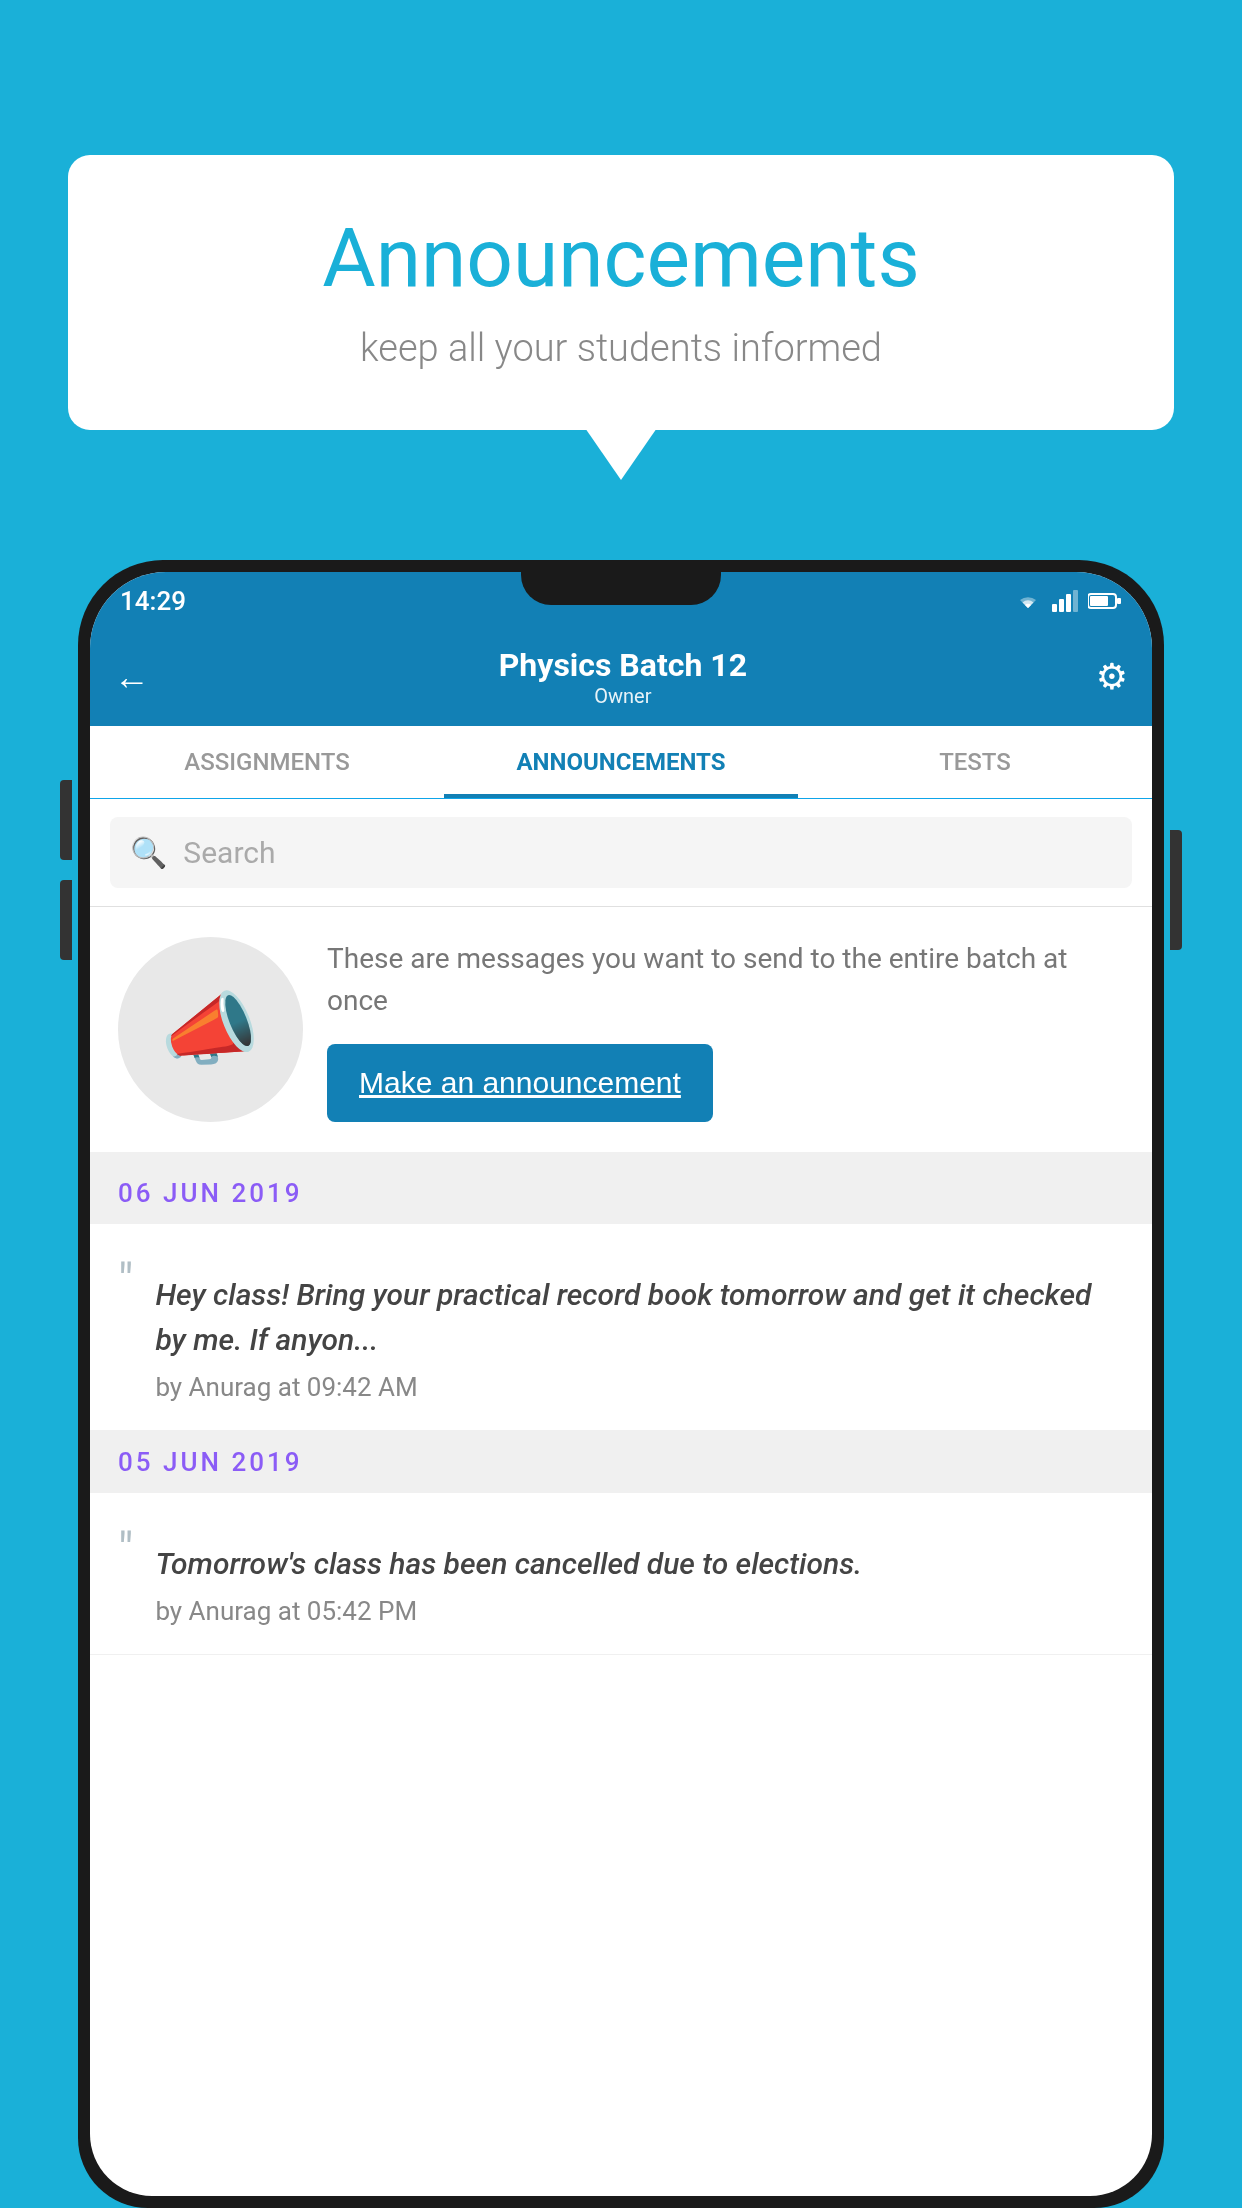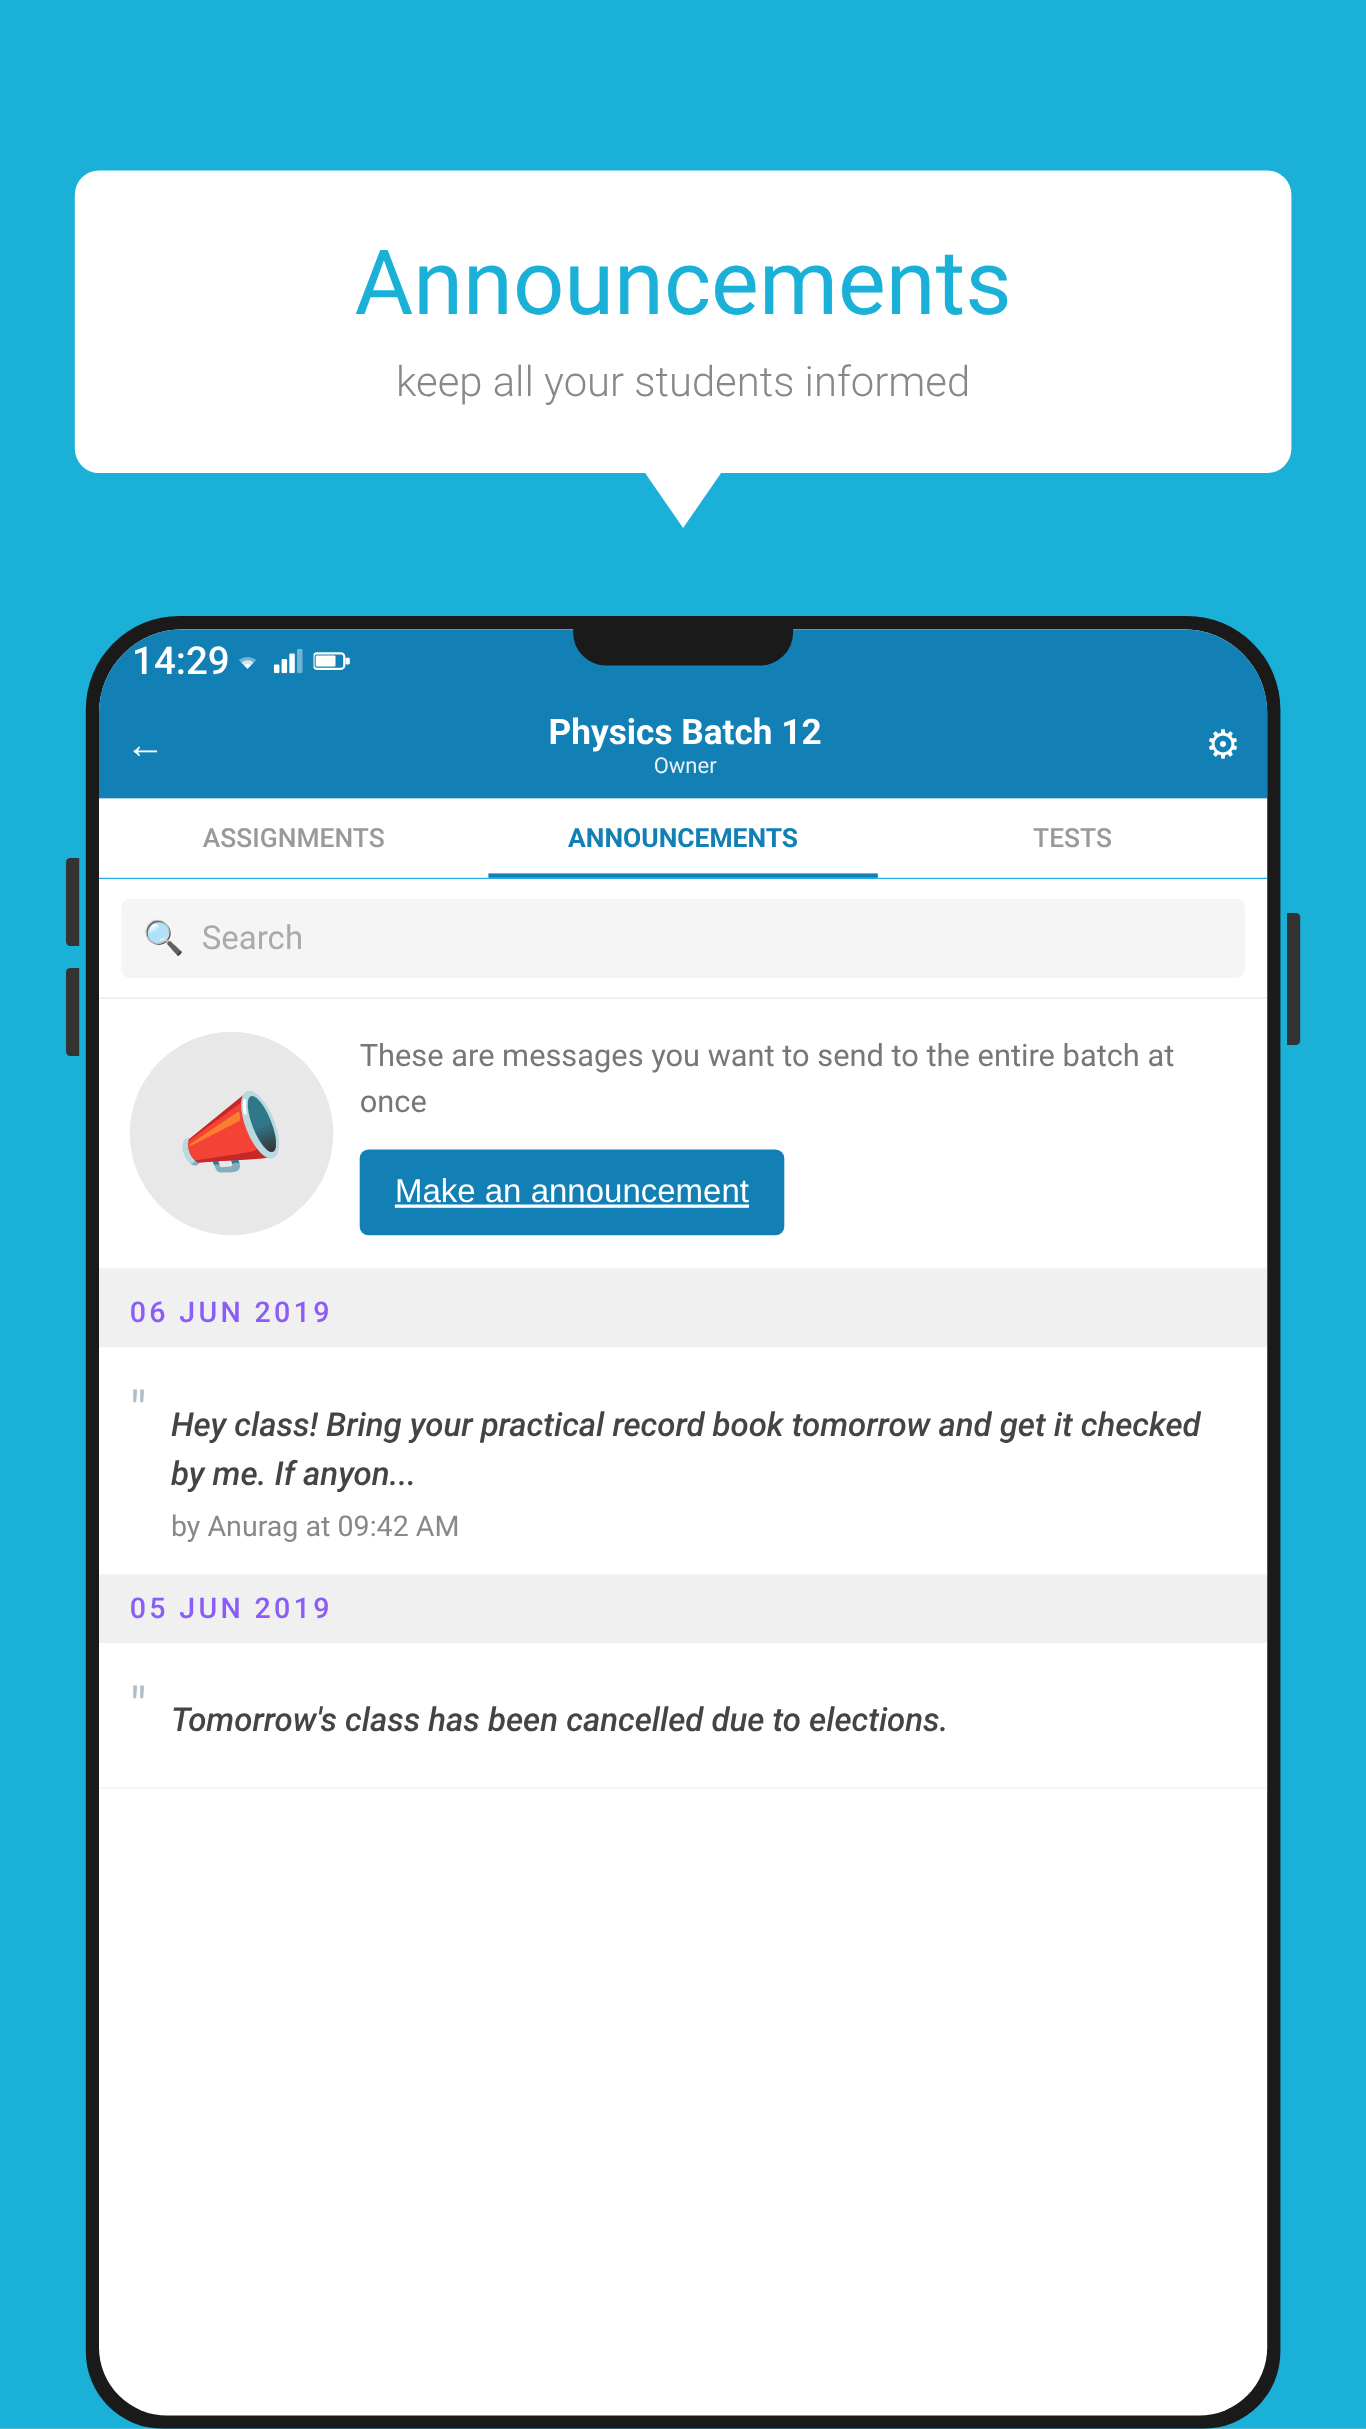--- a/index.html
+++ b/index.html
@@ -121,23 +121,24 @@
       background: #333;
       border-radius: 0 4px 4px 0;
     }
 
     
     .status-bar {
       background: #1280b5;
       height: 58px;
       display: flex;
       align-items: center;
+      justify-content: space-between;
       padding: 0 30px;
       color: white;
-      font-size: 35px;
+      font-size: 26px;
     }
 
     .status-time {
       font-weight: 500;
     }
 
     
     .app-header {
       background: #1280b5;
       padding: 16px 24px 18px;
@@ -418,18 +419,19 @@
           <div class="announcement-meta">by Anurag at 09:42 AM</div>
         </div>
       </div>
 
       <div class="date-separator">05  JUN  2019</div>
 
       <div class="announcement-item">
         <div class="quote-icon">"</div>
         <div class="announcement-content">
           <div class="announcement-text">Tomorrow's class has been cancelled due to elections.</div>
+          <div class="announcement-meta">by Anurag at 05:42 PM</div>
         </div>
       </div>
 
     </div>
   </div>
 </div>
 
 </body></html>

